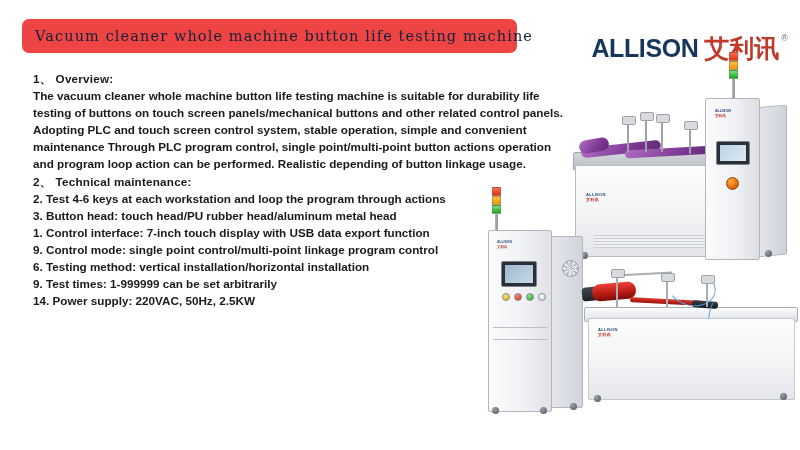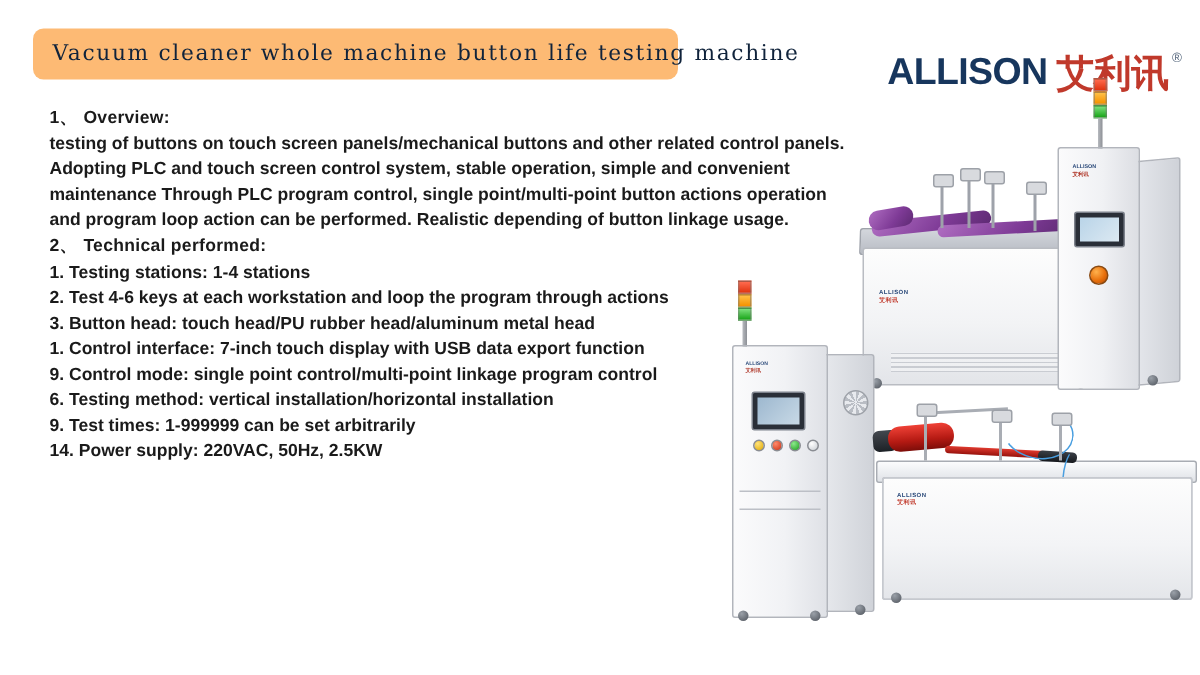--- a/index.html
+++ b/index.html
@@ -13,23 +13,23 @@
     position: relative;
     overflow: hidden;
     font-family: "Liberation Sans", sans-serif;
   }
 
   
   .title-banner {
     position: absolute;
     left: 22px;
     top: 19px;
-    width: 430px;
+    width: 495px;
     height: 34px;
-    background: #fdba74;
+    background: #ef4444;
     border-radius: 7px;
     display: flex;
     align-items: center;
   }
   .title-text {
     font-family: "DejaVu Serif", serif;
     font-size: 14.5px;
     letter-spacing: 1.1px;
     color: #10233b;
     padding-left: 13px;
@@ -474,30 +474,30 @@
   <div class="logo-cn">艾利讯</div>
   <div class="logo-reg">®</div>
 </div>
 
 <div class="content">
 
   <div class="line heading">
     <span class="num">1、</span><span>Overview:</span>
   </div>
 
+  <div class="line">The vacuum cleaner whole machine button life testing machine is suitable for durability life</div>
   <div class="line">testing of buttons on touch screen panels/mechanical buttons and other related control panels.</div>
   <div class="line">Adopting PLC and touch screen control system, stable operation, simple and convenient</div>
   <div class="line">maintenance Through PLC program control, single point/multi-point button actions operation</div>
   <div class="line">and program loop action can be performed. Realistic depending of button linkage usage.</div>
 
   <div class="line heading">
-    <span class="num">2、</span><span>Technical performed:</span>
+    <span class="num">2、</span><span>Technical maintenance:</span>
   </div>
 
-  <div class="line">1. Testing stations: 1-4 stations</div>
   <div class="line">2. Test 4-6 keys at each workstation and loop the program through actions</div>
   <div class="line">3. Button head: touch head/PU rubber head/aluminum metal head</div>
   <div class="line">1. Control interface: 7-inch touch display with USB data export function</div>
   <div class="line">9. Control mode: single point control/multi-point linkage program control</div>
   <div class="line">6. Testing method: vertical installation/horizontal installation</div>
   <div class="line">9. Test times: 1-999999 can be set arbitrarily</div>
   <div class="line">14. Power supply: 220VAC, 50Hz, 2.5KW</div>
 </div>
 
 <div class="photos">

